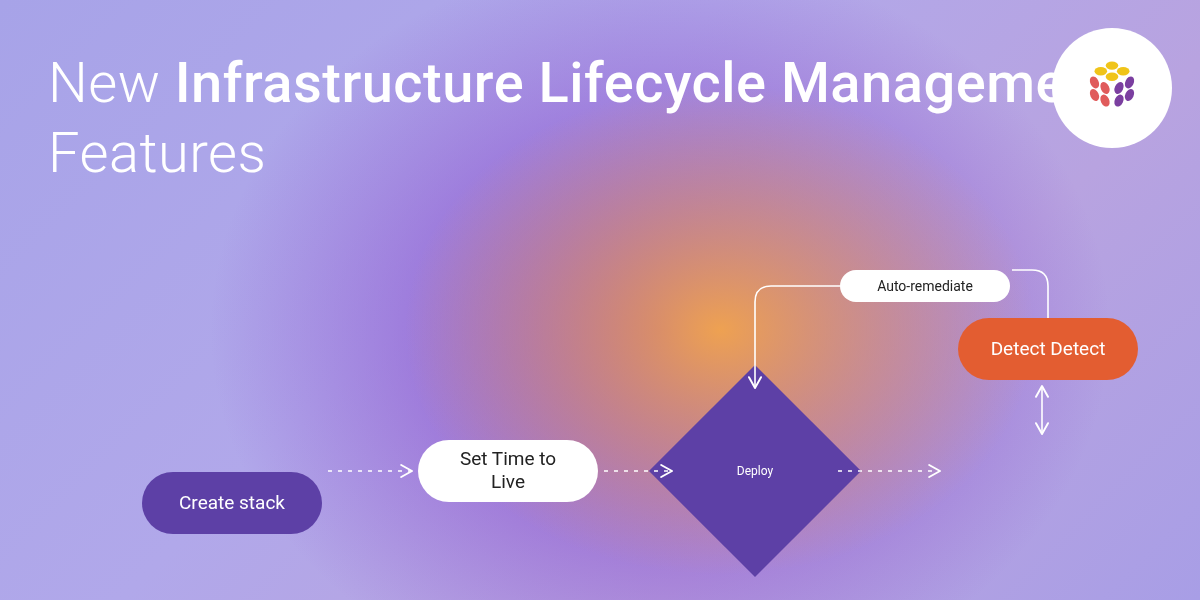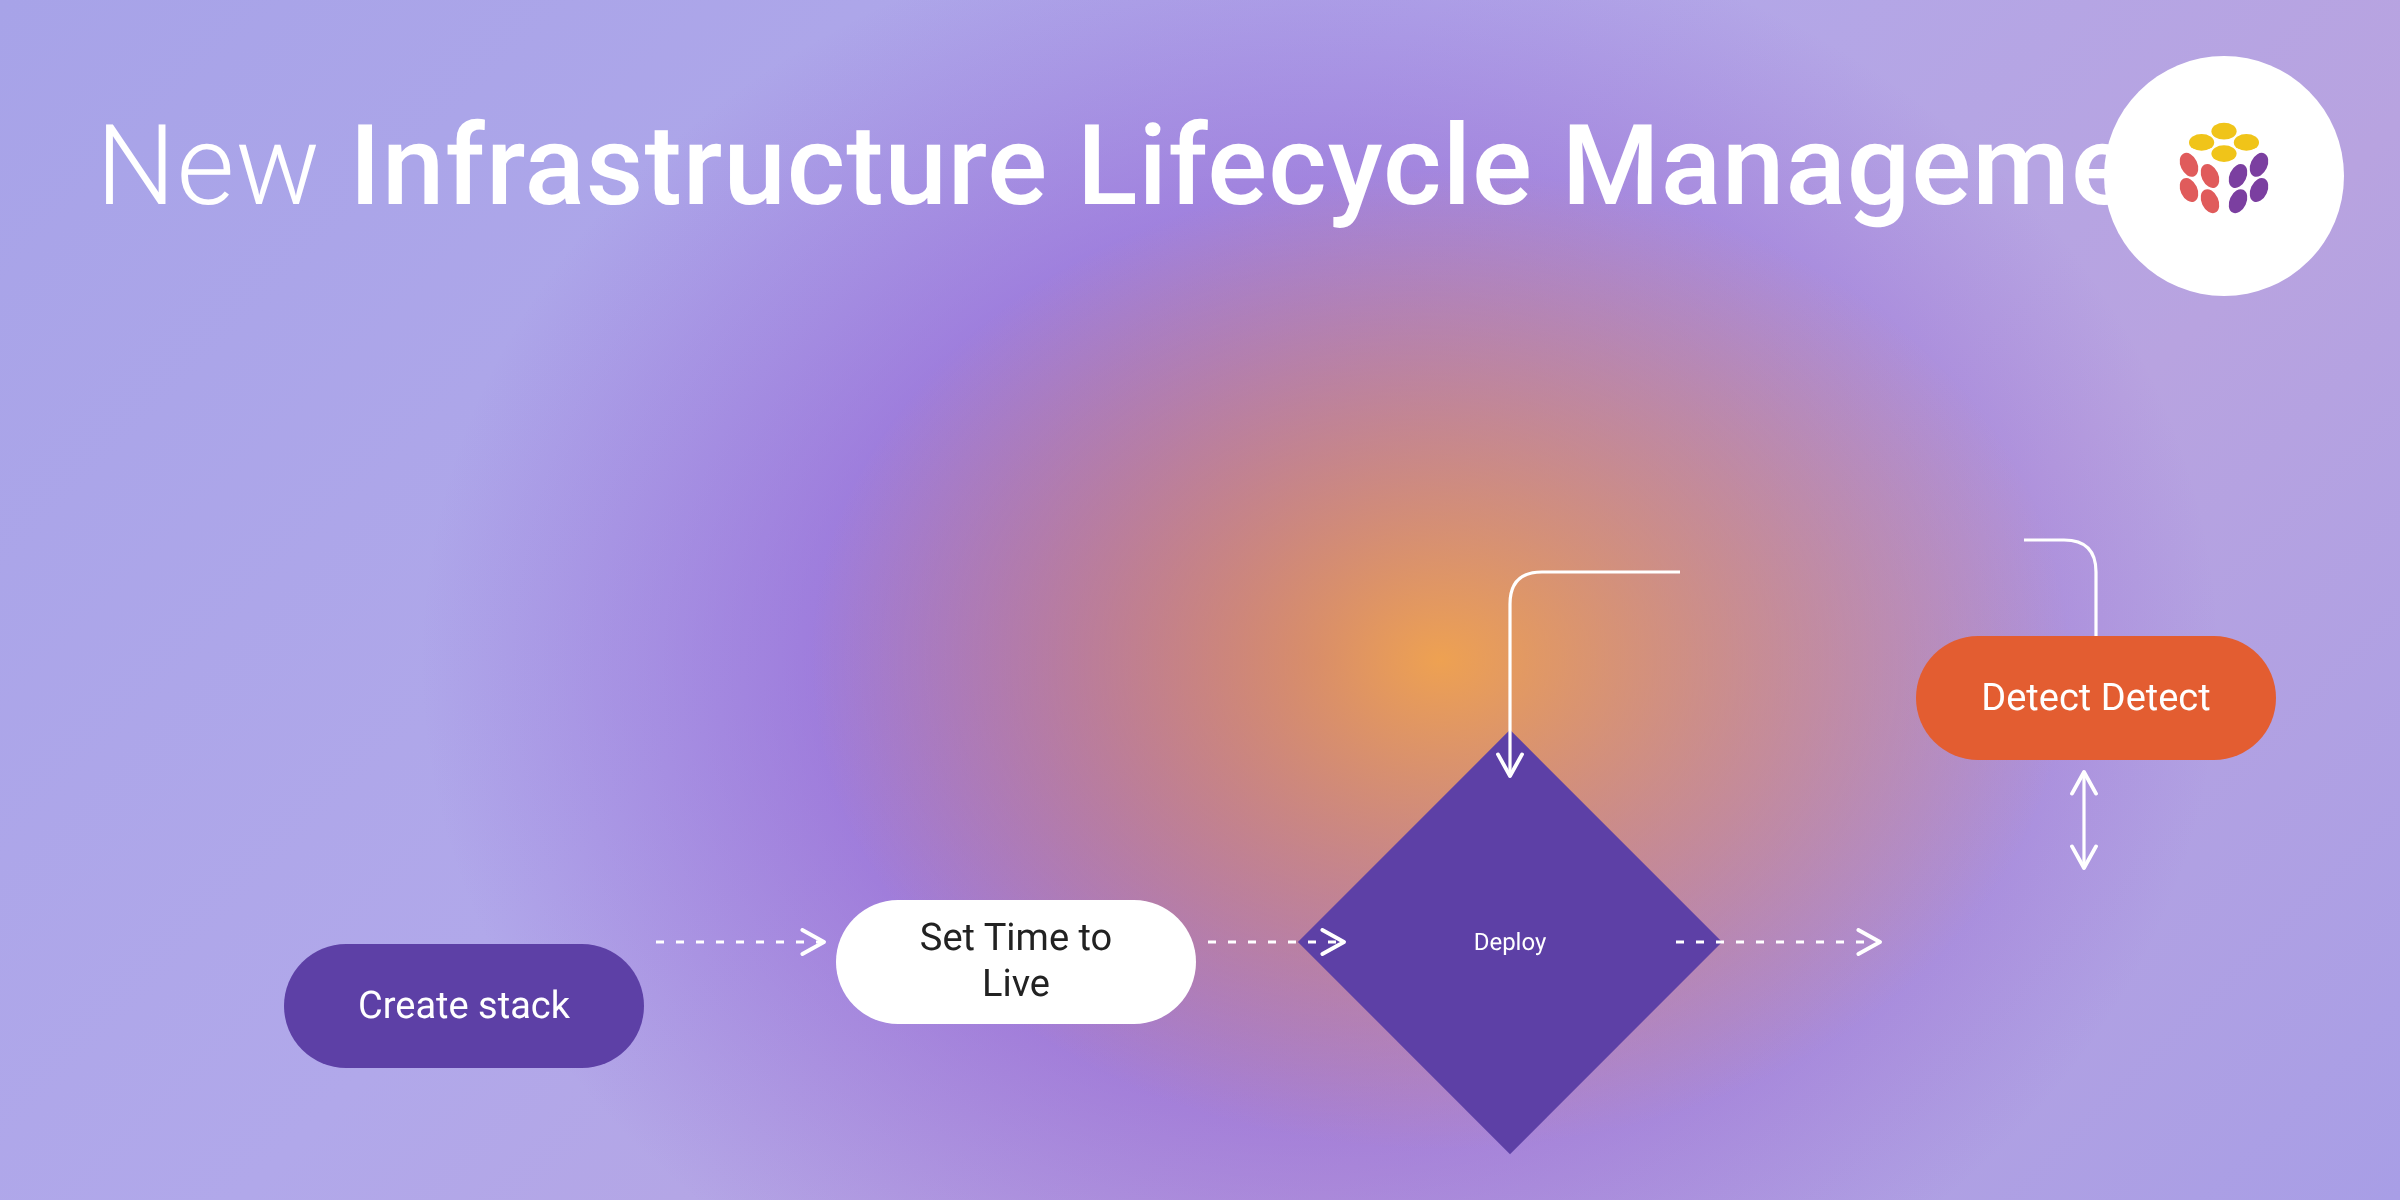--- a/index.html
+++ b/index.html
@@ -45,21 +45,21 @@
     text-align: center;
   }
   .pill {
     height: 62px;
     border-radius: 31px;
     padding: 0 28px;
     font-size: 19px;
     line-height: 1.2;
   }
   .pill.purple { background: #5d40a6; color: #ffffff; margin-top: 32px; }
-  .pill.white { background: #ffffff; color: #222; margin-top: 10px; }
+  .pill.white { background: #ffffff; color: #222; }
   .pill.orange { background: #e35d31; color: #ffffff; }
   .small-pill {
     height: 32px;
     border-radius: 16px;
     padding: 0 18px;
     background: #ffffff;
     color: #222;
     font-size: 14px;
   }
   .diamond {
@@ -79,21 +79,21 @@
     font-size: 12px;
   }
   .arrows { position: absolute; top: 0; left: 0; width: 1200px; height: 600px; pointer-events: none; }
 </style>
 </head>
 <body>
 
 <div class="canvas">
 
   <div class="heading">
-    <span>New </span><span class="bold">Infrastructure Lifecycle Management</span><br>
+    <span>New </span><span class="bold">Infrastructure Lifecycle Management</span><br><span> Features</span>
   </div>
 
   <div class="logo-badge">
     <svg viewBox="0 0 100 100">
 
       <ellipse cx="50" cy="18" rx="9" ry="6" fill="#f0c419"></ellipse>
       <ellipse cx="34" cy="26" rx="9" ry="6" fill="#f0c419"></ellipse>
       <ellipse cx="66" cy="26" rx="9" ry="6" fill="#f0c419"></ellipse>
       <ellipse cx="50" cy="34" rx="9" ry="6" fill="#f0c419"></ellipse>
 
@@ -122,20 +122,23 @@
   </div>
   <div class="diamond-label" style="left:680px; top:396px;">
     <span>Deploy</span>
   </div>
 
 
   <div class="node pill orange" style="left:958px; top:318px; width:180px;">
     <span>Detect Detect</span>
   </div>
 
+  <div class="node small-pill" style="left:840px; top:270px; width:170px;">
+    <span>Auto-remediate</span>
+  </div>
 
   <svg class="arrows" viewBox="0 0 1200 600">
     <defs>
       <marker id="arrow-white" viewBox="0 0 12 12" refX="10" refY="6" markerWidth="9" markerHeight="9" orient="auto-start-reverse">
         <path d="M1 1 L10 6 L1 11" fill="none" stroke="#ffffff" stroke-width="1.6" stroke-linecap="round" stroke-linejoin="round"></path>
       </marker>
     </defs>
 
     <line x1="328" y1="471" x2="412" y2="471" stroke="#ffffff" stroke-width="1.6" stroke-dasharray="4 6" marker-end="url(#arrow-white)"></line>
 

